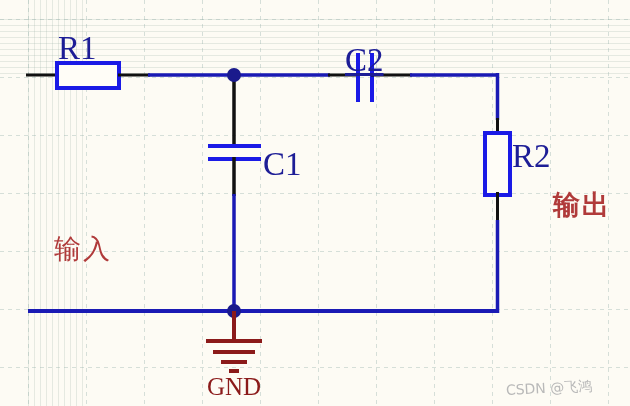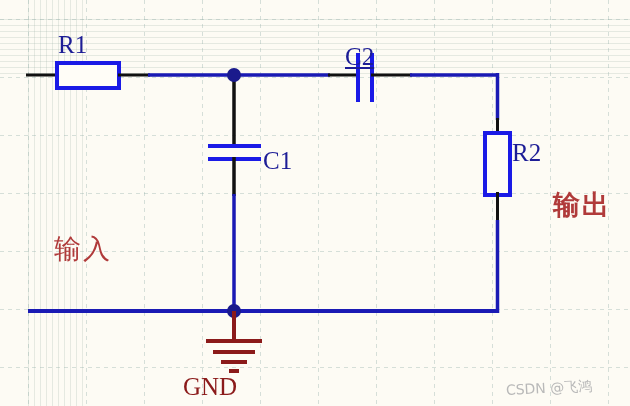--- a/index.html
+++ b/index.html
@@ -57,21 +57,21 @@
     height: 406px;
   }
   
   .lbl {
     position: absolute;
     white-space: nowrap;
     line-height: 1;
   }
   .lbl-ref {
     color: #1d1d96;
-    font-size: 25px;
+    font-size: 33px;
     font-family: "Liberation Serif", "DejaVu Serif", serif;
   }
   .lbl-gnd {
     color: #8b1a1a;
     font-size: 25px;
     font-family: "Liberation Serif", "DejaVu Serif", serif;
   }
   .lbl-cn {
     color: #b03a3a;
     font-size: 27px;
@@ -183,18 +183,18 @@
   <div class="lbl lbl-ref" style="left:263px; top:140px;margin-top:8px;">C1</div>
 
   <div class="lbl lbl-ref" style="left:345px; top:44px;text-decoration:underline;">C2</div>
 
   <div class="lbl lbl-ref" style="left:512px; top:140px;">R2</div>
 
   <div class="lbl lbl-cn" style="left:54px; top:195px;margin-top:40px;">输入</div>
 
   <div class="lbl lbl-cn" style="left:553px; top:191px;font-weight:bold;">输出</div>
 
-  <div class="lbl lbl-gnd" style="left:183px; top:374px;">GND</div>
+  <div class="lbl lbl-gnd" style="left:207px; top:374px;">GND</div>
 
 
   <div id="csdn-mark">CSDN @飞鸿</div>
 
 </div>
 
 </body></html>

